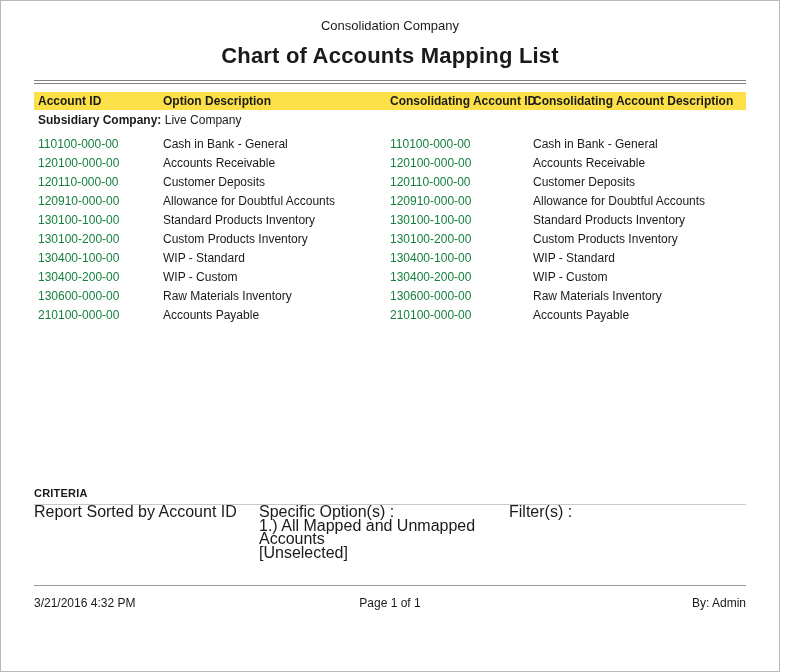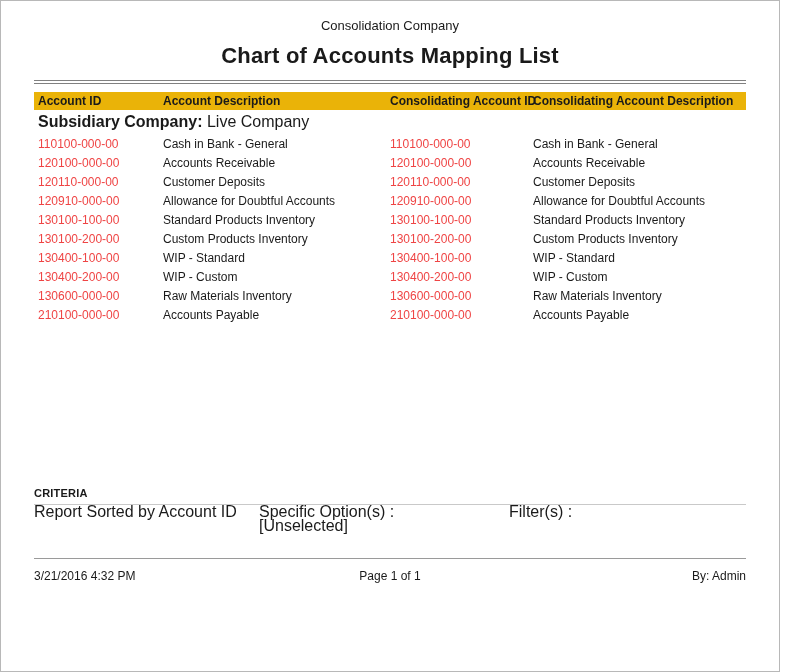--- a/index.html
+++ b/index.html
@@ -41,43 +41,43 @@
     width: 100%;
     border-collapse: collapse;
     margin-top: 8px;
     table-layout: fixed;
   }
   table.accounts-table col.c1 { width: 125px; }
   table.accounts-table col.c2 { width: 227px; }
   table.accounts-table col.c3 { width: 143px; }
   table.accounts-table col.c4 { width: auto; }
   table.accounts-table th {
-    background: #eab308;
+    background: #fde047;
     font-size: 12px;
     font-weight: bold;
     text-align: left;
     height: 18px;
     padding: 1px 2px 1px 4px;
     white-space: nowrap;
   }
   table.accounts-table td {
     font-size: 12px;
     height: 19px;
     padding: 0 2px 0 4px;
     white-space: nowrap;
     vertical-align: middle;
   }
   tr.group-row td {
     height: 24px;
     vertical-align: top;
     padding-top: 3px;
-    font-size: 16px;
+    font-size: 12px;
   }
   .bold { font-weight: bold; }
-  td.link { color: #ef4444; }
+  td.link { color: #15803d; }
   .criteria-heading {
     margin-top: 163px;
     font-size: 11px;
     font-weight: bold;
     letter-spacing: 0.2px;
   }
   .criteria-rule {
     margin-top: 5px;
     border-top: 1px solid #c9c9c9;
   }
@@ -116,21 +116,21 @@
   <table class="accounts-table">
     <colgroup>
       <col class="c1">
         <col class="c2">
         <col class="c3">
         <col class="c4">
     </colgroup>
     <thead>
       <tr>
         <th>Account ID</th>
-        <th>Account Description</th>
+        <th>Option Description</th>
         <th>Consolidating Account ID</th>
         <th>Consolidating Account Description</th>
       </tr>
     </thead>
     <tbody>
       <tr class="group-row">
         <td colspan="4"><span class="bold">Subsidiary Company:</span>
           <span>Live Company</span></td>
       </tr>
 
@@ -197,20 +197,21 @@
       </tbody>
   </table>
 
   <div class="criteria">
     <div class="criteria-heading">CRITERIA</div>
     <div class="criteria-rule"></div>
     <div class="criteria-cols">
       <div class="criteria-col-sort">Report Sorted by Account ID</div>
       <div class="criteria-col-opts">
         <div>Specific Option(s) :</div>
+        <div>1.) All Mapped and Unmapped Accounts</div>
         <div>[Unselected]</div>
       </div>
       <div class="criteria-col-filter">Filter(s) :</div>
     </div>
   </div>
 
   <div class="footer-rule"></div>
   <div class="footer">
     <div class="f-left">3/21/2016 4:32 PM</div>
     <div class="f-center">Page 1 of 1</div>

